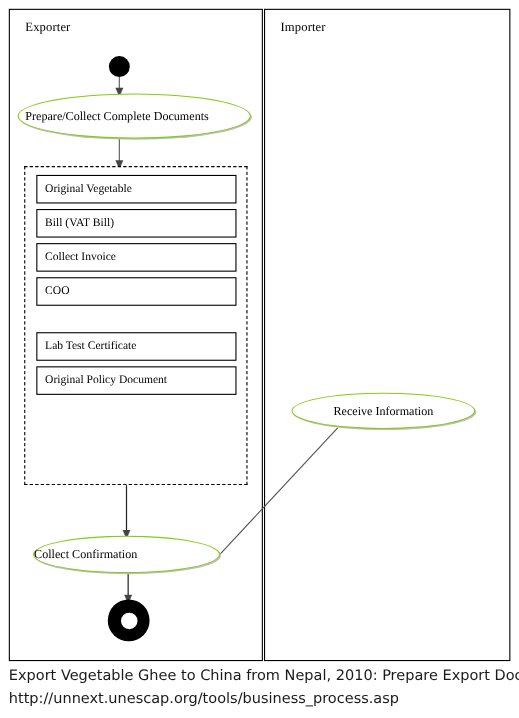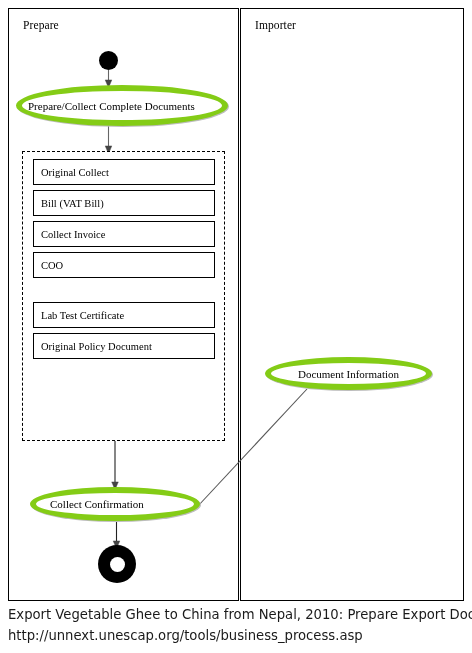--- a/index.html
+++ b/index.html
@@ -37,21 +37,21 @@
     top: 10px;
     left: 14px;
     font-size: 11.5px;
     color: #000;
     white-space: nowrap;
     letter-spacing: .1px;
   }
   
   .ellipse {
     position: absolute;
-    border: 6px solid #84cc16;
+    border: 1px solid #84cc16;
     border-radius: 50% / 50%;
     background: #fff;
     box-shadow: 1px 1px 0 0 #bdbdbd;
   }
   .ellipse .elabel {
     position: absolute;
     left: 0; right: 0;
     top: 50%;
     transform: translateY(-50%);
     font-size: 11px;
@@ -61,21 +61,21 @@
   }
   #act-prepare {
     left: 16px; top: 85px;
     width: 212px; height: 41px;
   }
   #act-prepare .elabel { text-align: left; padding-left: 6px; }
   #act-collect {
     left: 30px; top: 487px;
     width: 170px; height: 34px;
   }
-  #act-collect .elabel { text-align: left; padding-left: 14px; }
+  #act-collect .elabel { text-align: left; }
   #act-receive {
     left: 265px; top: 357px;
     width: 167px; height: 33px;
   }
   
   #start-node {
     position: absolute;
     left: 99px; top: 51px;
     width: 19px; height: 19px;
     border-radius: 50%;
@@ -143,21 +143,21 @@
     overflow: hidden;
   }
   #caption div { white-space: nowrap; }
 </style>
 </head>
 <body>
 
 <div id="canvas">
 
   <div class="lane" id="lane-exporter">
-    <div class="lane-title">Prepare</div>
+    <div class="lane-title">Exporter</div>
   </div>
 
   <div class="lane" id="lane-importer">
     <div class="lane-title">Importer</div>
   </div>
 
   <svg id="wires" viewBox="0 0 472 653" width="472" height="653">
     <defs>
       <marker id="arrow" markerWidth="9" markerHeight="9" refX="4.2" refY="4" orient="auto" markerUnits="strokeWidth">
         <path d="M0.5,1 L7.5,4 L0.5,7 z" fill="#444" stroke="#444" stroke-width="0.4"></path>
@@ -176,21 +176,21 @@
   </svg>
 
   <div id="start-node"></div>
 
   <div class="ellipse" id="act-prepare">
     <div class="elabel">Prepare/Collect Complete Documents</div>
   </div>
 
   <div id="doc-group">
     <div class="doc-box">
-      <div class="dlabel">Original Collect</div>
+      <div class="dlabel">Original Vegetable</div>
     </div>
     <div class="doc-box">
       <div class="dlabel">Bill (VAT Bill)</div>
     </div>
     <div class="doc-box">
       <div class="dlabel">Collect Invoice</div>
     </div>
     <div class="doc-box gap-after">
       <div class="dlabel">COO</div>
     </div>
@@ -200,21 +200,21 @@
     <div class="doc-box">
       <div class="dlabel">Original Policy Document</div>
     </div>
   </div>
 
   <div class="ellipse" id="act-collect">
     <div class="elabel">Collect Confirmation</div>
   </div>
 
   <div class="ellipse" id="act-receive">
-    <div class="elabel">Document Information</div>
+    <div class="elabel">Receive Information</div>
   </div>
 
   <div id="end-node"></div>
 
   <div id="caption">
     <div>Export Vegetable Ghee to China from Nepal, 2010: Prepare Export Documen</div>
     <div>http://unnext.unescap.org/tools/business_process.asp</div>
   </div>
 
 </div>

